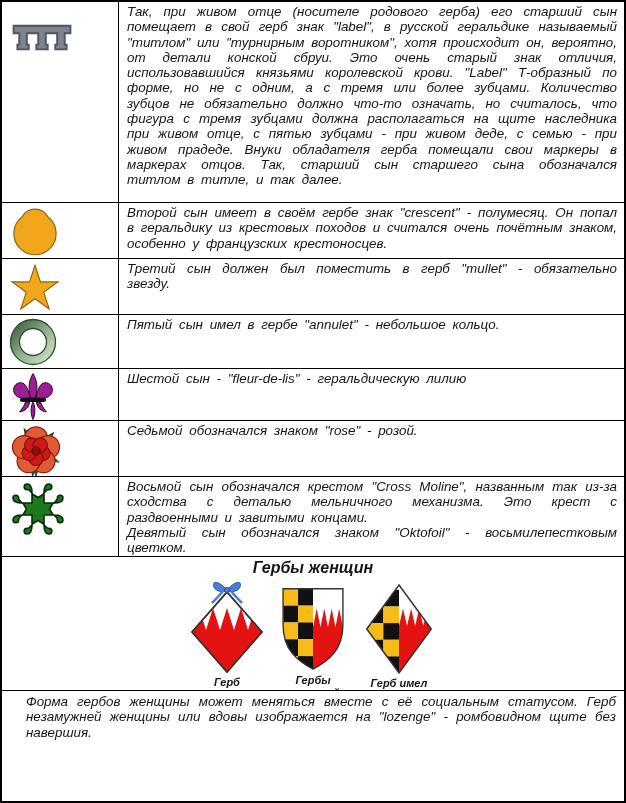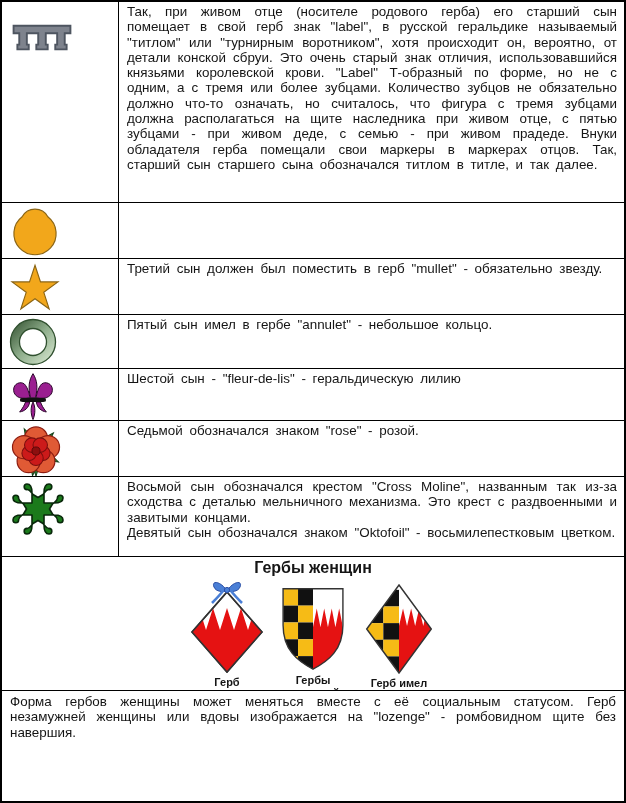--- a/index.html
+++ b/index.html
@@ -1,20 +1,20 @@
 <!DOCTYPE html>
 <html><head>
 <meta charset="utf-8">
 <style>
   html,body { margin:0; padding:0; background:#fff; }
   .page {
     width:626px; height:803px; box-sizing:border-box;
     border:2px solid #000; background:#fff;
     font-family:"Liberation Sans", sans-serif; color:#151515;
-    display:flex; flex-direction:column; overflow:hidden;
+    display:flex; flex-direction:column; overflow:hidden;font-style:italic;
   }
   .row { display:flex; border-bottom:1px solid #000; box-sizing:border-box; flex:none; overflow:hidden; }
   .icon-cell { width:117px; flex:none; border-right:1px solid #000; box-sizing:border-box; padding:3px 0 0 7px; }
   .text-cell {
     flex:1; padding:2px 7px 0 8px; font-size:13.4px; line-height:15.3px;
     text-align:justify; word-spacing:3px; white-space:pre-line; overflow:hidden;
   }
   .r1{height:201px} .r2{height:56px} .r3{height:56px} .r4{height:53px}
   .r5{height:54px} .r6{height:52px} .r7{height:56px} .r8{height:80px}
   .label-svg { margin-top:15px; margin-left:2px; }
@@ -45,20 +45,21 @@
     </div>
     <div class="text-cell">Так, при живом отце (носителе родового герба) его старший сын помещает в свой герб знак "label", в русской геральдике называемый "титлом" или "турнирным воротником", хотя происходит он, вероятно, от детали конской сбруи. Это очень старый знак отличия, использовавшийся князьями королевской крови. "Label" Т-образный по форме, но не с одним, а с тремя или более зубцами. Количество зубцов не обязательно должно что-то означать, но считалось, что фигура с тремя зубцами должна располагаться на щите наследника при живом отце, с пятью зубцами - при живом деде, с семью - при живом прадеде. Внуки обладателя герба помещали свои маркеры в маркерах отцов. Так, старший сын старшего сына обозначался титлом в титле, и так далее.</div>
   </div>
 
   <div class="row r2">
     <div class="icon-cell">
       <svg width="52" height="52" viewBox="0 0 64 64">
         <path d="M16.2,13.3 A26,26 0 1 0 47.8,13.3 A18,18 0 0 0 16.2,13.3 Z" fill="#F2A71B" stroke="#8A6414" stroke-width="1.4"></path>
       </svg>
     </div>
+    <div class="text-cell">Второй сын имеет в своём гербе знак "crescent" - полумесяц. Он попал в геральдику из крестовых походов и считался очень почётным знаком, особенно у французских крестоносцев.</div>
   </div>
 
   <div class="row r3">
     <div class="icon-cell">
       <svg width="52" height="50" viewBox="0 0 64 62">
         <path d="M32,4 L38.8,24.7 L60.5,24.7 L42.9,37.6 L49.6,58.3 L32,45.5 L14.4,58.3 L21.1,37.6 L3.5,24.7 L25.2,24.7 Z" fill="#F2A71B" stroke="#8A6414" stroke-width="1.4" stroke-linejoin="miter"></path>
       </svg>
     </div>
     <div class="text-cell">Третий сын должен был поместить в герб "mullet" - обязательно звезду.</div>
   </div>
@@ -243,17 +244,17 @@
             <path fill="#E51212" d="M35,44 L39.1,26 L43.2,44 L47.4,26 L51.5,44 L55.6,26 L59.8,44 L63.9,26 L68,44 L68,94 L35,94 Z"></path>
           </g>
           <path d="M35,2 L68,47 L35,92 L2,47 Z" fill="none" stroke="#333" stroke-width="1.5"></path>
         </svg>
         <div class="shield-label">Герб имел</div>
       </div>
 
     </div>
   </div>
 
-  <div class="row" style="flex:1; border-bottom:none;">
+  <div class="row" style="flex:1; border-bottom:none;margin-left:16px;">
     <div class="footer-cell">Форма гербов женщины может меняться вместе с её социальным статусом. Герб незамужней женщины или вдовы изображается на "lozenge" - ромбовидном щите без навершия.</div>
   </div>
 
 </div>
 
 </body></html>

